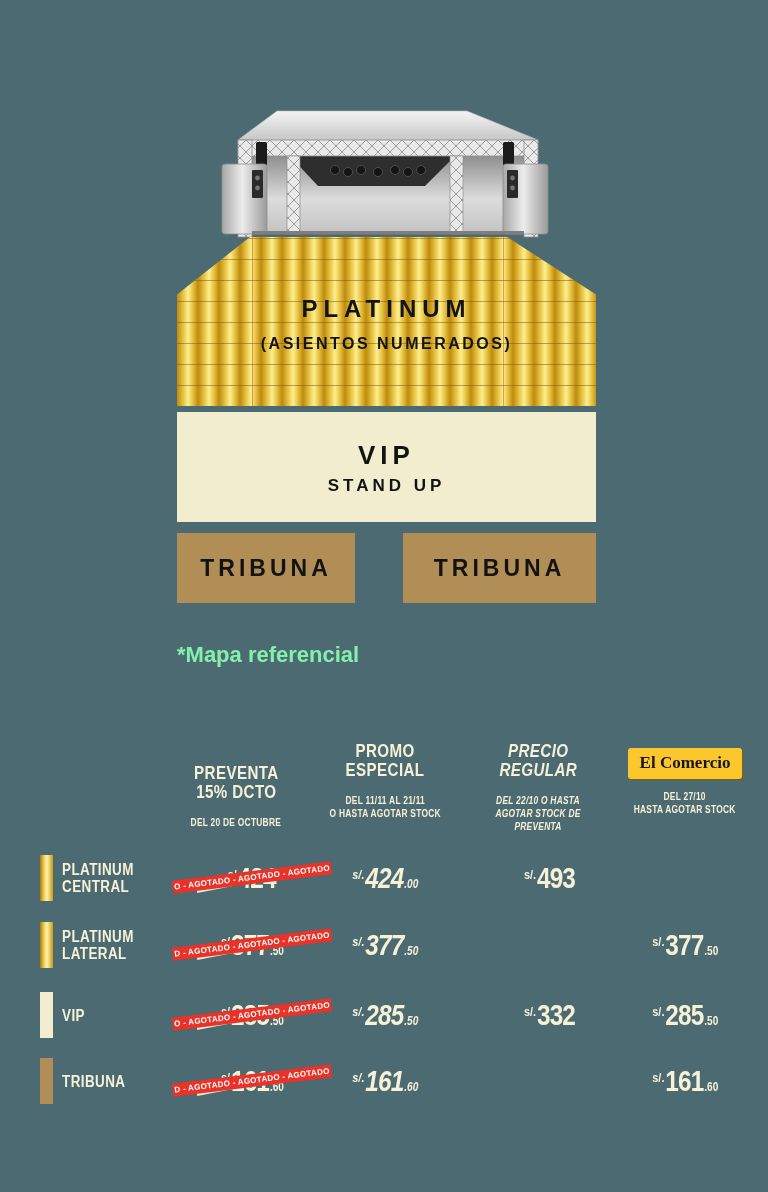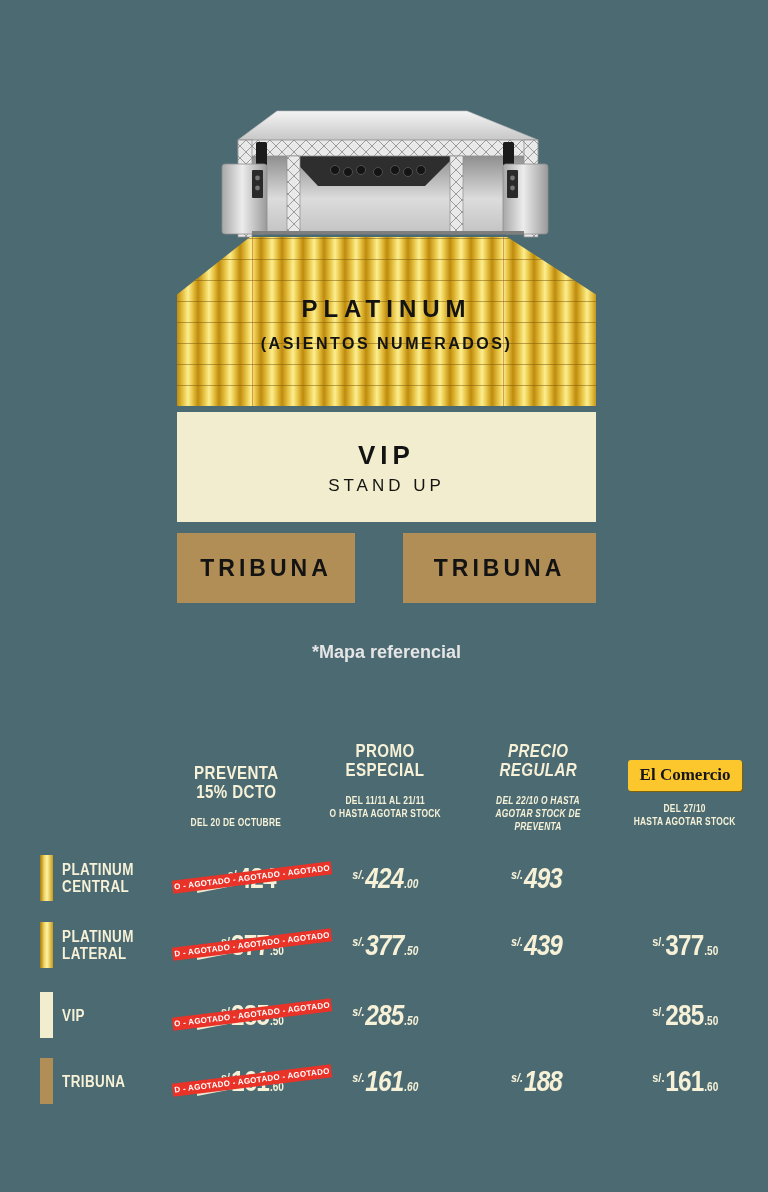--- a/index.html
+++ b/index.html
@@ -22,61 +22,61 @@
   }
   .plat-sep{top:0;bottom:0;width:1px;background:rgba(185,60,25,.45);}
   .map-label{left:0;right:0;text-align:center;color:#131313;}
   .plat-title{top:58px;font-size:24px;font-weight:bold;letter-spacing:6px;}
   .plat-sub{top:98px;font-size:16px;letter-spacing:2.5px;font-weight:bold;}
 
   .vip{
     left:177px;top:412px;width:419px;height:110px;background:#f1edce;
   }
   .vip-title{top:28px;font-size:26px;font-weight:bold;letter-spacing:5px;}
-  .vip-sub{top:64px;font-size:17px;letter-spacing:4px;font-weight:normal;}
+  .vip-sub{top:64px;font-size:17px;letter-spacing:4px;font-weight:bold;}
 
   .tribuna{top:533px;height:70px;background:#b18e55;display:flex;align-items:center;justify-content:center;}
   .trib-left{left:177px;width:178px;}
   .trib-right{left:403px;width:193px;}
   .trib-label{color:#131313;font-size:23px;font-weight:bold;letter-spacing:4px;}
 
-  .map-note{left:177px;top:642px;width:419px;text-align:center;
-    color:#e5e5e5;font-size:18px;font-weight:bold;}
+  .map-note{left:177px;top:642px;width:419px;text-align:left;
+    color:#86efac;font-size:22px;font-weight:bold;}
 
   
   .cream{color:#f6f1d7;}
   .cond{display:inline-block;transform:scaleX(.84);transform-origin:center;}
   .hdr{top:742px;text-align:center;}
   .hdr-c1{left:166px;width:140px;}
   .hdr-c2{left:310px;width:150px;}
   .hdr-c3{left:463px;width:150px;font-style:italic;}
   .hdr-c4{left:615px;width:140px;}
   .hdr-title{font-size:18px;line-height:19px;font-weight:bold;letter-spacing:.5px;}
   .hdr-sub{font-size:10px;line-height:13px;font-weight:bold;margin-top:14px;letter-spacing:.3px;}
   .mt22{margin-top:22px;}
   .comercio-logo{
-    display:inline-block;margin-top:18px;padding:5px 12px 6px;
+    display:inline-block;margin-top:6px;padding:5px 12px 6px;
     background:#fcc72d;border-radius:3px;box-shadow:1px 1px 0 #7c6106;
     color:#16161f;font-family:"Liberation Serif",serif;font-weight:bold;font-size:17px;
   }
   .hdr-c4 .hdr-sub{margin-top:11px;}
 
   .prow{left:0;width:768px;height:56px;}
   .swatch{left:40px;top:5px;width:13px;height:46px;}
   .sw-gold{background:linear-gradient(90deg,#a87b08,#f3d96a 35%,#fdf2a2 55%,#c89a14);}
   .sw-cream{background:#f1edce;}
   .sw-tan{background:#b18e55;}
   .rlabel{left:62px;top:0;height:56px;display:flex;flex-direction:column;justify-content:center;}
   .rlabel .cond{transform-origin:left center;}
   .rlabel-line{font-size:16px;line-height:17px;font-weight:bold;letter-spacing:.5px;}
 
   .pcell{top:0;height:56px;display:flex;align-items:center;justify-content:center;}
   .pc1{left:182px;width:140px;}
   .pc2{left:310px;width:150px;font-style:italic;}
-  .pc3{left:462px;width:150px;font-style:italic;}
+  .pc3{left:475px;width:150px;}
   .pc4{left:615px;width:140px;}
   .price{white-space:nowrap;font-weight:bold;}
   .price .cur{font-size:13px;position:relative;top:-9px;margin-right:1px;}
   .price .amt{font-size:29px;letter-spacing:-1px;}
   .price .dec{font-size:12px;margin-left:1px;}
 
   .soldwrap{position:relative;width:140px;height:56px;display:flex;align-items:center;justify-content:center;}
   .strike{position:absolute;left:14px;top:30px;width:104px;height:3px;
     background:rgba(245,240,214,.95);transform:rotate(-11deg);}
   .banner{
@@ -233,62 +233,59 @@
   <div class="abs pcell pc1">
     <div class="soldwrap">
       <span class="price cream cond"><span class="cur">s/</span><span class="amt">377</span><span class="dec">.50</span></span>
       <div class="strike"></div>
       <div class="banner">D - AGOTADO - AGOTADO - AGOTADO</div>
     </div>
   </div>
   <div class="abs pcell pc2">
     <span class="price cream cond"><span class="cur">s/.</span><span class="amt">377</span><span class="dec">.50</span></span>
   </div>
-  <div class="abs pcell pc3">
-    <span class="price cream cond"><span class="cur">s/.</span><span class="amt">439</span><span class="dec"></span></span>
-  </div>
   <div class="abs pcell pc4">
     <span class="price cream cond"><span class="cur">s/.</span><span class="amt">377</span><span class="dec">.50</span></span>
   </div>
 </div>
 
 <div class="abs prow" style="top:987px;">
   <div class="abs swatch sw-cream"></div>
   <div class="abs rlabel cream">
     <span class="rlabel-line cond">VIP</span>
   </div>
   <div class="abs pcell pc1">
     <div class="soldwrap">
       <span class="price cream cond"><span class="cur">s/</span><span class="amt">285</span><span class="dec">.50</span></span>
       <div class="strike"></div>
       <div class="banner">O - AGOTADO - AGOTADO - AGOTADO</div>
     </div>
   </div>
   <div class="abs pcell pc2">
     <span class="price cream cond"><span class="cur">s/.</span><span class="amt">285</span><span class="dec">.50</span></span>
   </div>
+  <div class="abs pcell pc3">
+    <span class="price cream cond"><span class="cur">s/.</span><span class="amt">332</span><span class="dec"></span></span>
+  </div>
   <div class="abs pcell pc4">
     <span class="price cream cond"><span class="cur">s/.</span><span class="amt">285</span><span class="dec">.50</span></span>
   </div>
 </div>
 
 <div class="abs prow" style="top:1053px;">
   <div class="abs swatch sw-tan"></div>
   <div class="abs rlabel cream">
     <span class="rlabel-line cond">TRIBUNA</span>
   </div>
   <div class="abs pcell pc1">
     <div class="soldwrap">
       <span class="price cream cond"><span class="cur">s/</span><span class="amt">161</span><span class="dec">.60</span></span>
       <div class="strike"></div>
       <div class="banner">D - AGOTADO - AGOTADO - AGOTADO</div>
     </div>
   </div>
   <div class="abs pcell pc2">
     <span class="price cream cond"><span class="cur">s/.</span><span class="amt">161</span><span class="dec">.60</span></span>
   </div>
-  <div class="abs pcell pc3">
-    <span class="price cream cond"><span class="cur">s/.</span><span class="amt">188</span><span class="dec"></span></span>
-  </div>
   <div class="abs pcell pc4">
     <span class="price cream cond"><span class="cur">s/.</span><span class="amt">161</span><span class="dec">.60</span></span>
   </div>
 </div>
 
 </body></html>

